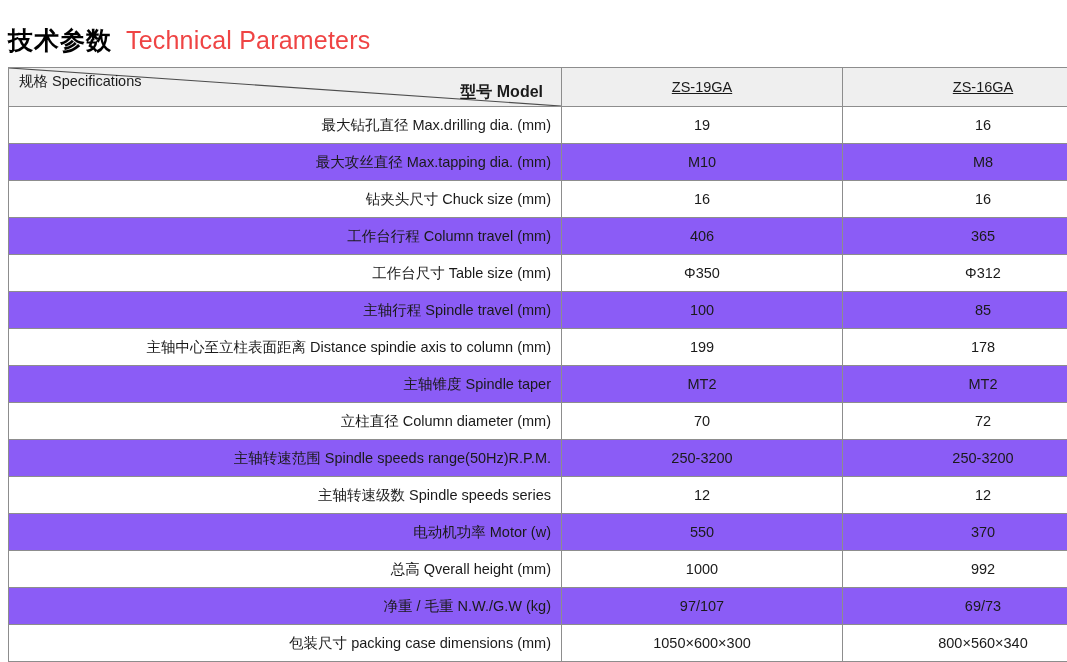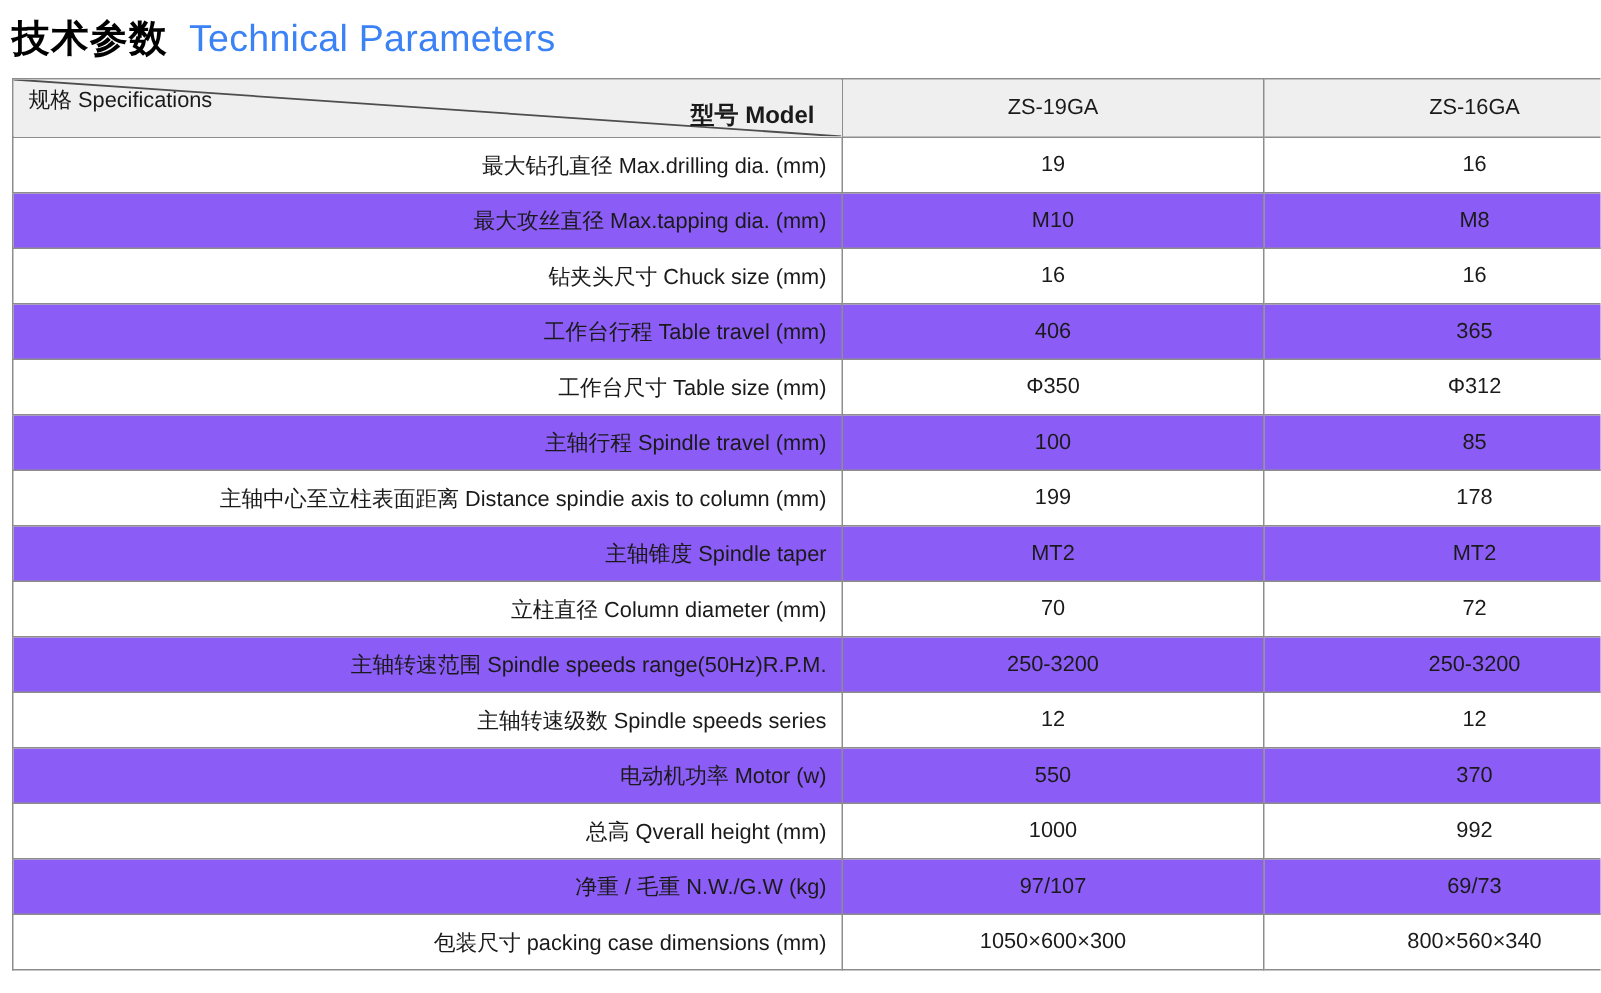--- a/index.html
+++ b/index.html
@@ -16,32 +16,32 @@
   }
   .page {
     position: relative;
     width: 1067px;
     height: 662px;
     box-sizing: border-box;
   }
   .title-row {
     display: flex;
     align-items: baseline;
-    padding: 9px 0 10px 8px;
+    padding: 24px 0 10px 8px;
   }
   .title-cn {
     font-size: 25px;
     font-weight: bold;
     letter-spacing: 1px;
     color: #000;
   }
   .title-en {
     font-size: 25px;
     font-weight: normal;
-    color: #3b82f6;
+    color: #ef4444;
     margin-left: 14px;
     letter-spacing: 0.2px;
   }
   table.spec {
     border-collapse: collapse;
     width: 1052px;
     margin-left: 8px;
     table-layout: fixed;
   }
   table.spec td {
@@ -84,21 +84,21 @@
     white-space: nowrap;
   }
   .head-model {
     position: absolute;
     right: 18px;
     bottom: 3px;
     font-size: 16px;
     white-space: nowrap;
     font-weight: bold;
   }
-  .head-val { font-size: 14.5px; text-align: center; }
+  .head-val { font-size: 14.5px; text-align: center; text-decoration: underline; }
 </style>
 </head>
 <body>
 
 <div class="page">
 
   <div class="title-row">
     <span class="title-cn">技术参数</span>
     <span class="title-en">Technical Parameters</span>
   </div>
@@ -127,21 +127,21 @@
           <td class="label">最大攻丝直径  Max.tapping dia. (mm)</td>
           <td class="val">M10</td>
           <td class="val">M8</td>
         </tr>
         <tr class="odd">
           <td class="label">钻夹头尺寸  Chuck size (mm)</td>
           <td class="val">16</td>
           <td class="val">16</td>
         </tr>
         <tr class="even">
-          <td class="label">工作台行程  Table travel (mm)</td>
+          <td class="label">工作台行程  Column travel (mm)</td>
           <td class="val">406</td>
           <td class="val">365</td>
         </tr>
         <tr class="odd">
           <td class="label">工作台尺寸  Table size (mm)</td>
           <td class="val">Φ350</td>
           <td class="val">Φ312</td>
         </tr>
         <tr class="even">
           <td class="label">主轴行程  Spindle travel (mm)</td>

